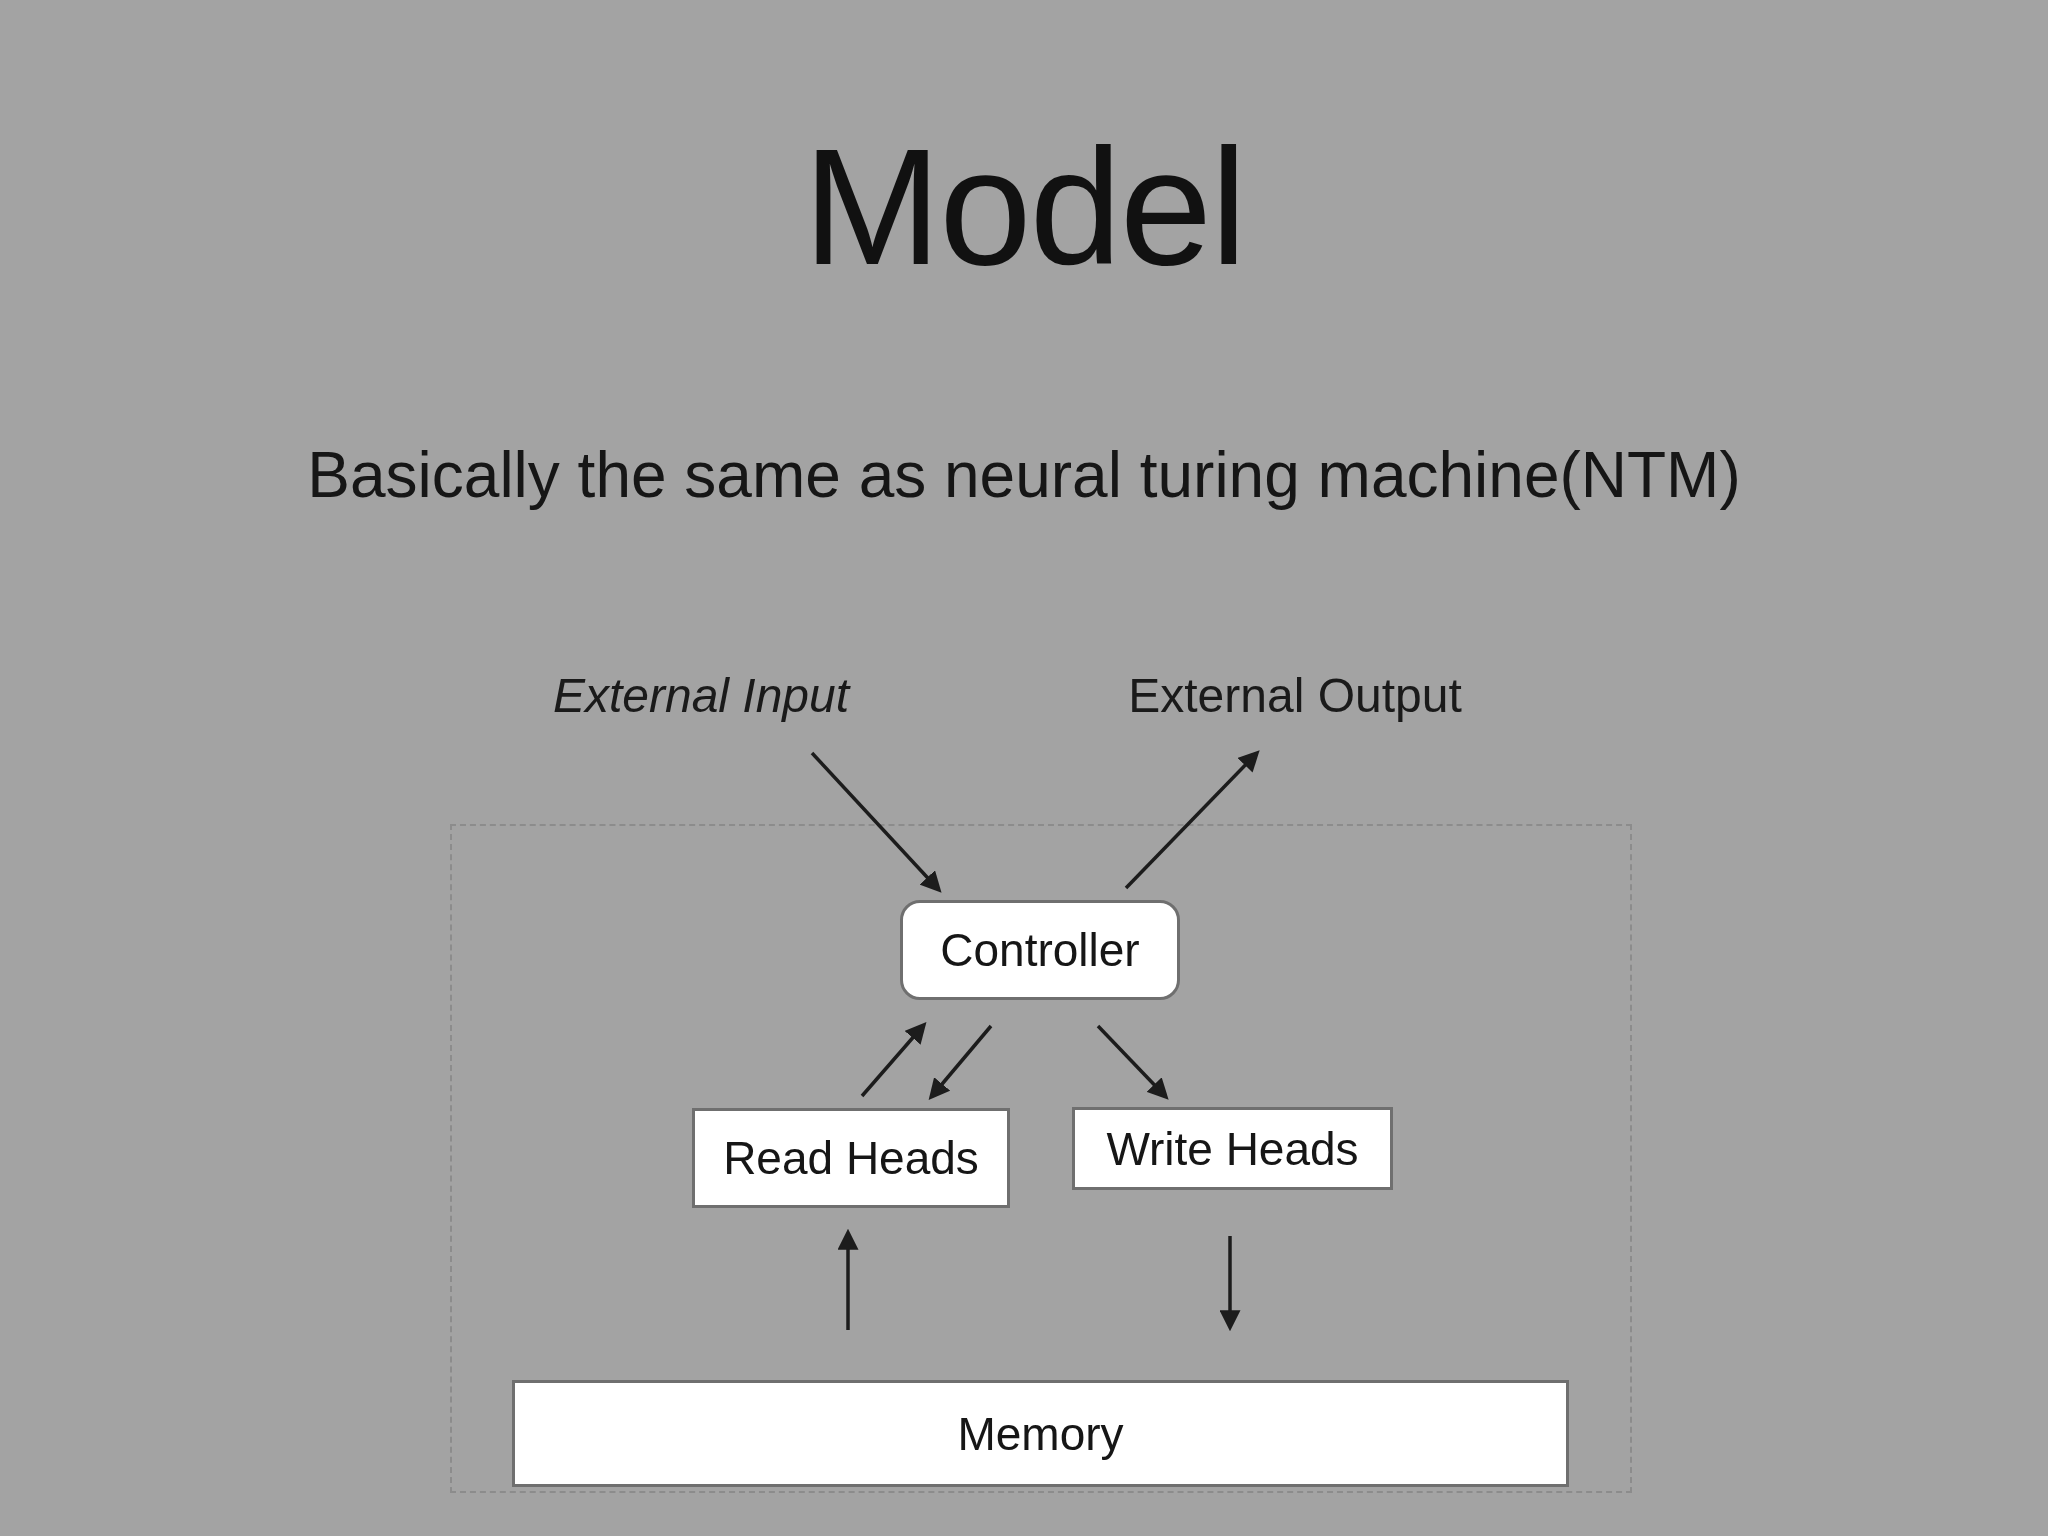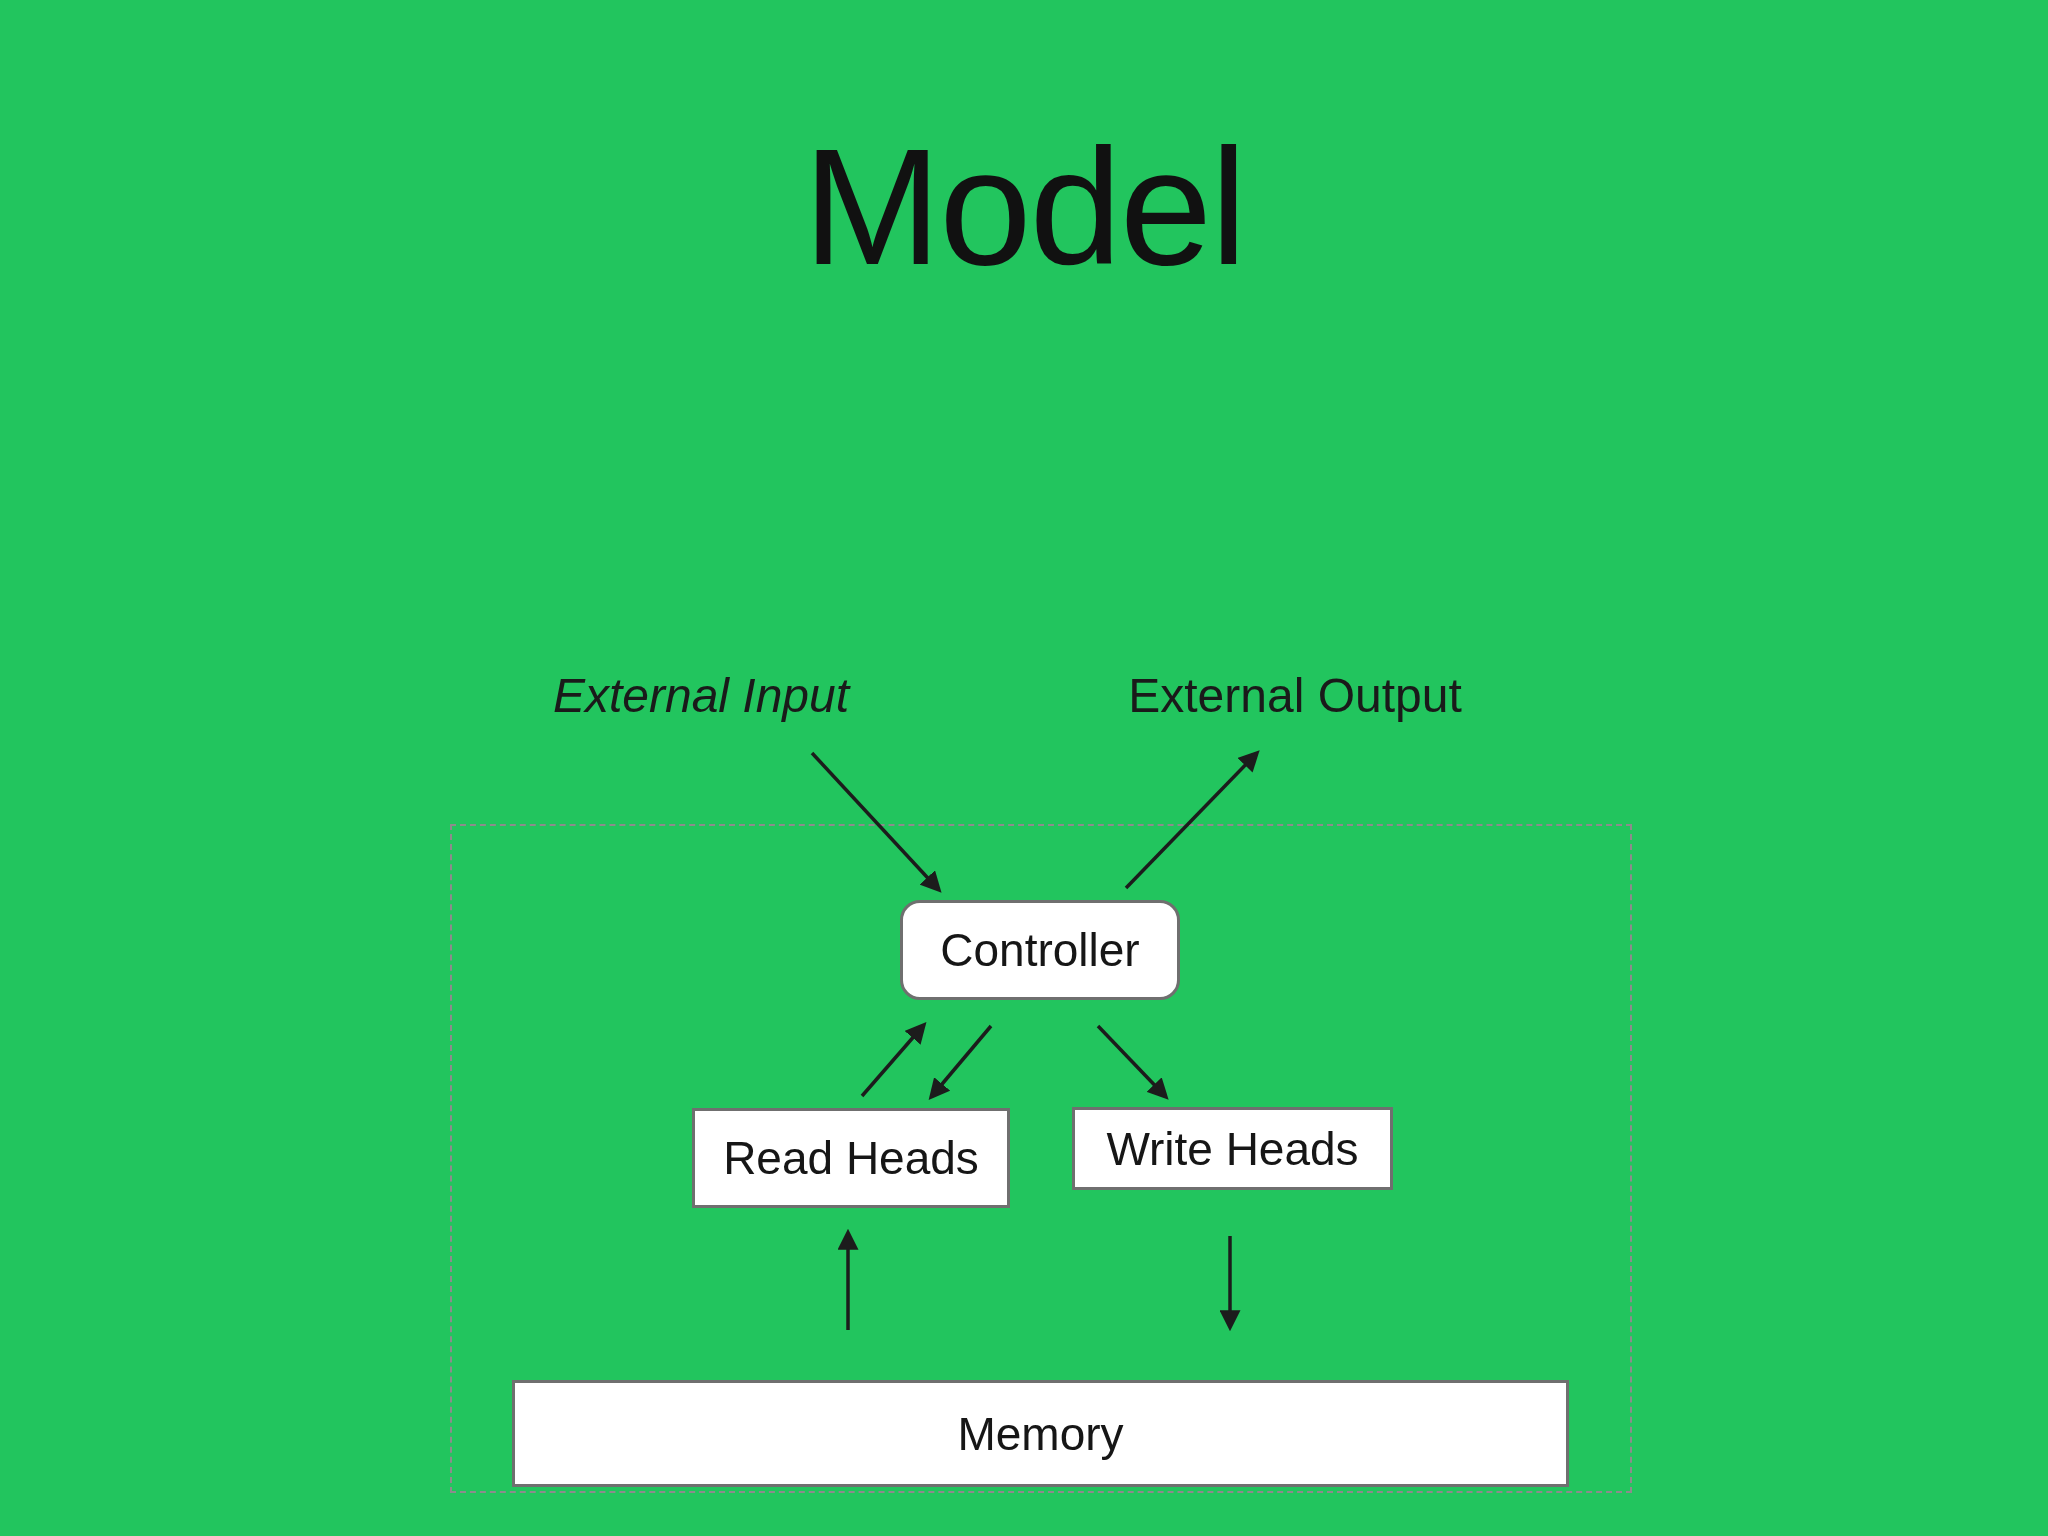--- a/index.html
+++ b/index.html
@@ -4,21 +4,21 @@
 <style>
   html, body {
     margin: 0;
     padding: 0;
     background: #ffffff;
   }
   .slide {
     position: relative;
     width: 2048px;
     height: 1536px;
-    background: #22c55e;
+    background: #a3a3a3;
     overflow: hidden;
     font-family: "Liberation Sans", "DejaVu Sans", sans-serif;
     color: #151515;
   }
   .title {
     position: absolute;
     left: 0;
     right: 0;
     top: 112px;
     text-align: center;
@@ -89,20 +89,21 @@
     stroke-width: 3.5;
   }
 </style>
 </head>
 <body>
 
 <div class="slide">
 
   <div class="title">Model</div>
 
+  <div class="subtitle">Basically the same as neural turing machine(NTM)</div>
 
   <div>
 
     <div class="ext-label input">External Input</div>
 
     <div class="ext-label output">External Output</div>
 
     <div class="dashed-box"></div>
 
     <div class="node controller">

